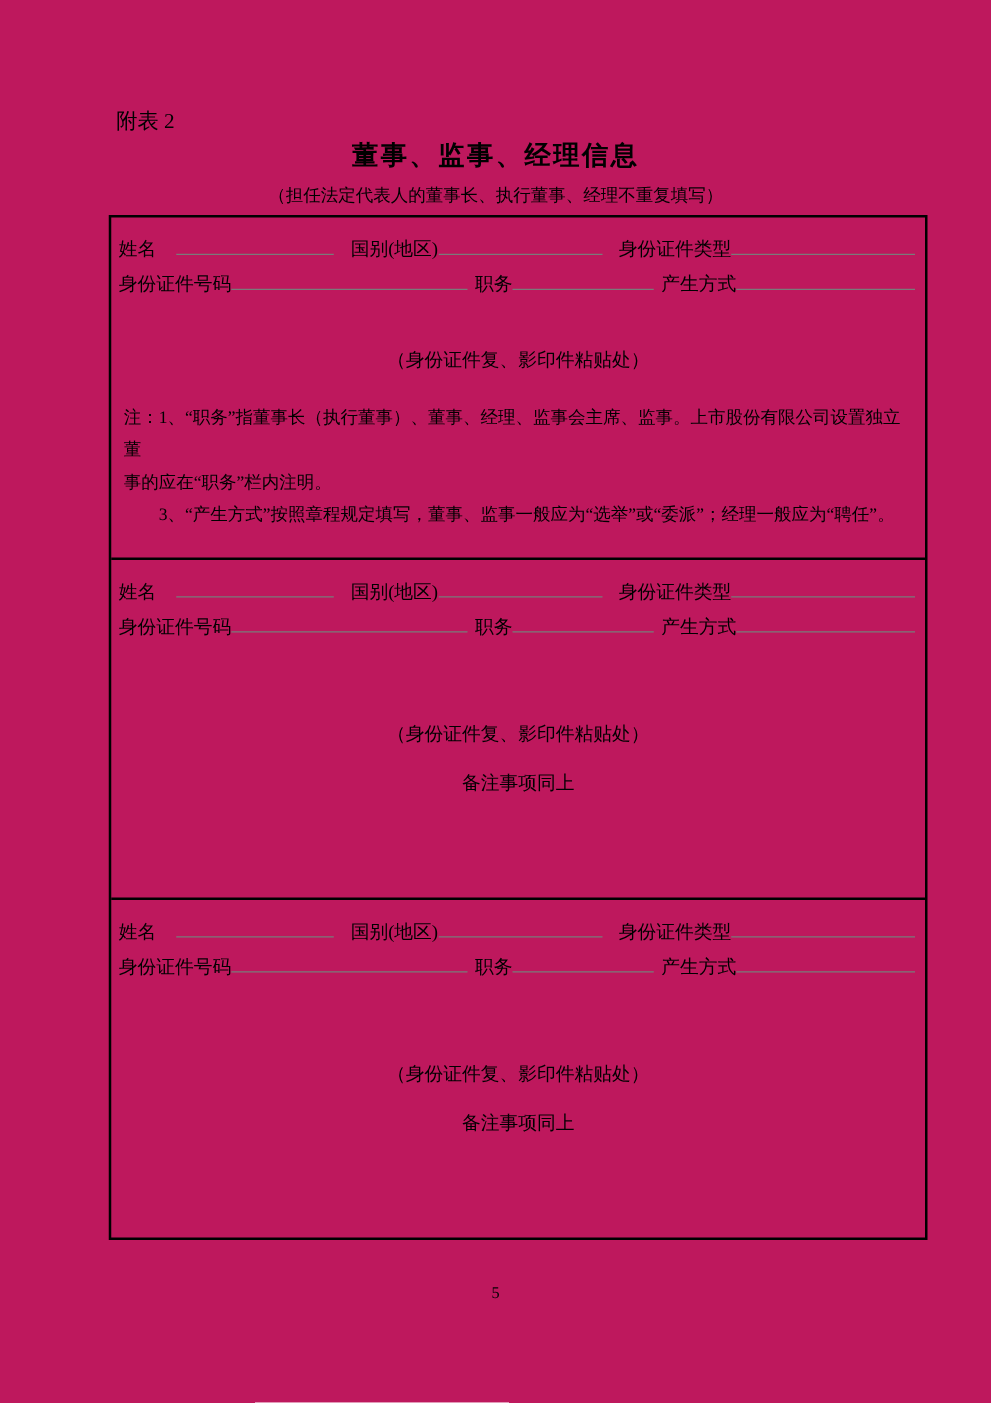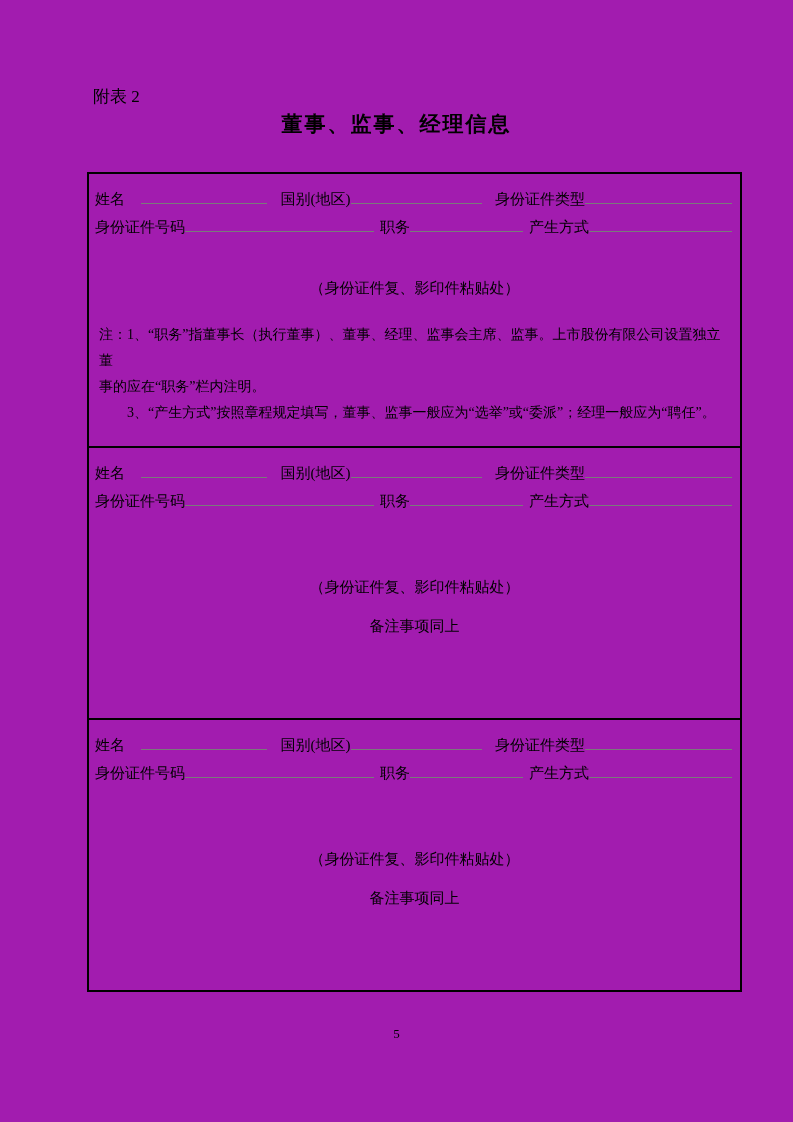--- a/index.html
+++ b/index.html
@@ -1,21 +1,21 @@
 <!DOCTYPE html>
 <html><head>
 <meta charset="utf-8">
 <style>
   * { margin: 0; padding: 0; box-sizing: border-box; }
   html, body { background: #ffffff; }
   .page {
     position: relative;
     width: 793px;
     height: 1122px;
-    background: #a21caf;
+    background: #be185d;
     color: #000;
     font-family: "Liberation Serif", "DejaVu Serif", serif;
     overflow: hidden;
   }
   .doc-label {
     position: absolute;
     left: 93px;
     top: 85px;
     font-size: 17px;
   }
@@ -100,20 +100,21 @@
     font-size: 13px;
   }
 </style>
 </head>
 <body>
 
 <div class="page">
 
   <div class="doc-label">附表 2</div>
   <div class="doc-title">董事、监事、经理信息</div>
+  <div class="doc-subtitle">（担任法定代表人的董事长、执行董事、经理不重复填写）</div>
 
   <div class="form-table">
 
     <div class="section">
       <div class="field-row row-1">
         <div class="field f-name">
           <span class="flabel">姓名</span>
           <span class="fline"></span>
         </div>
         <div class="field f-nationality">

